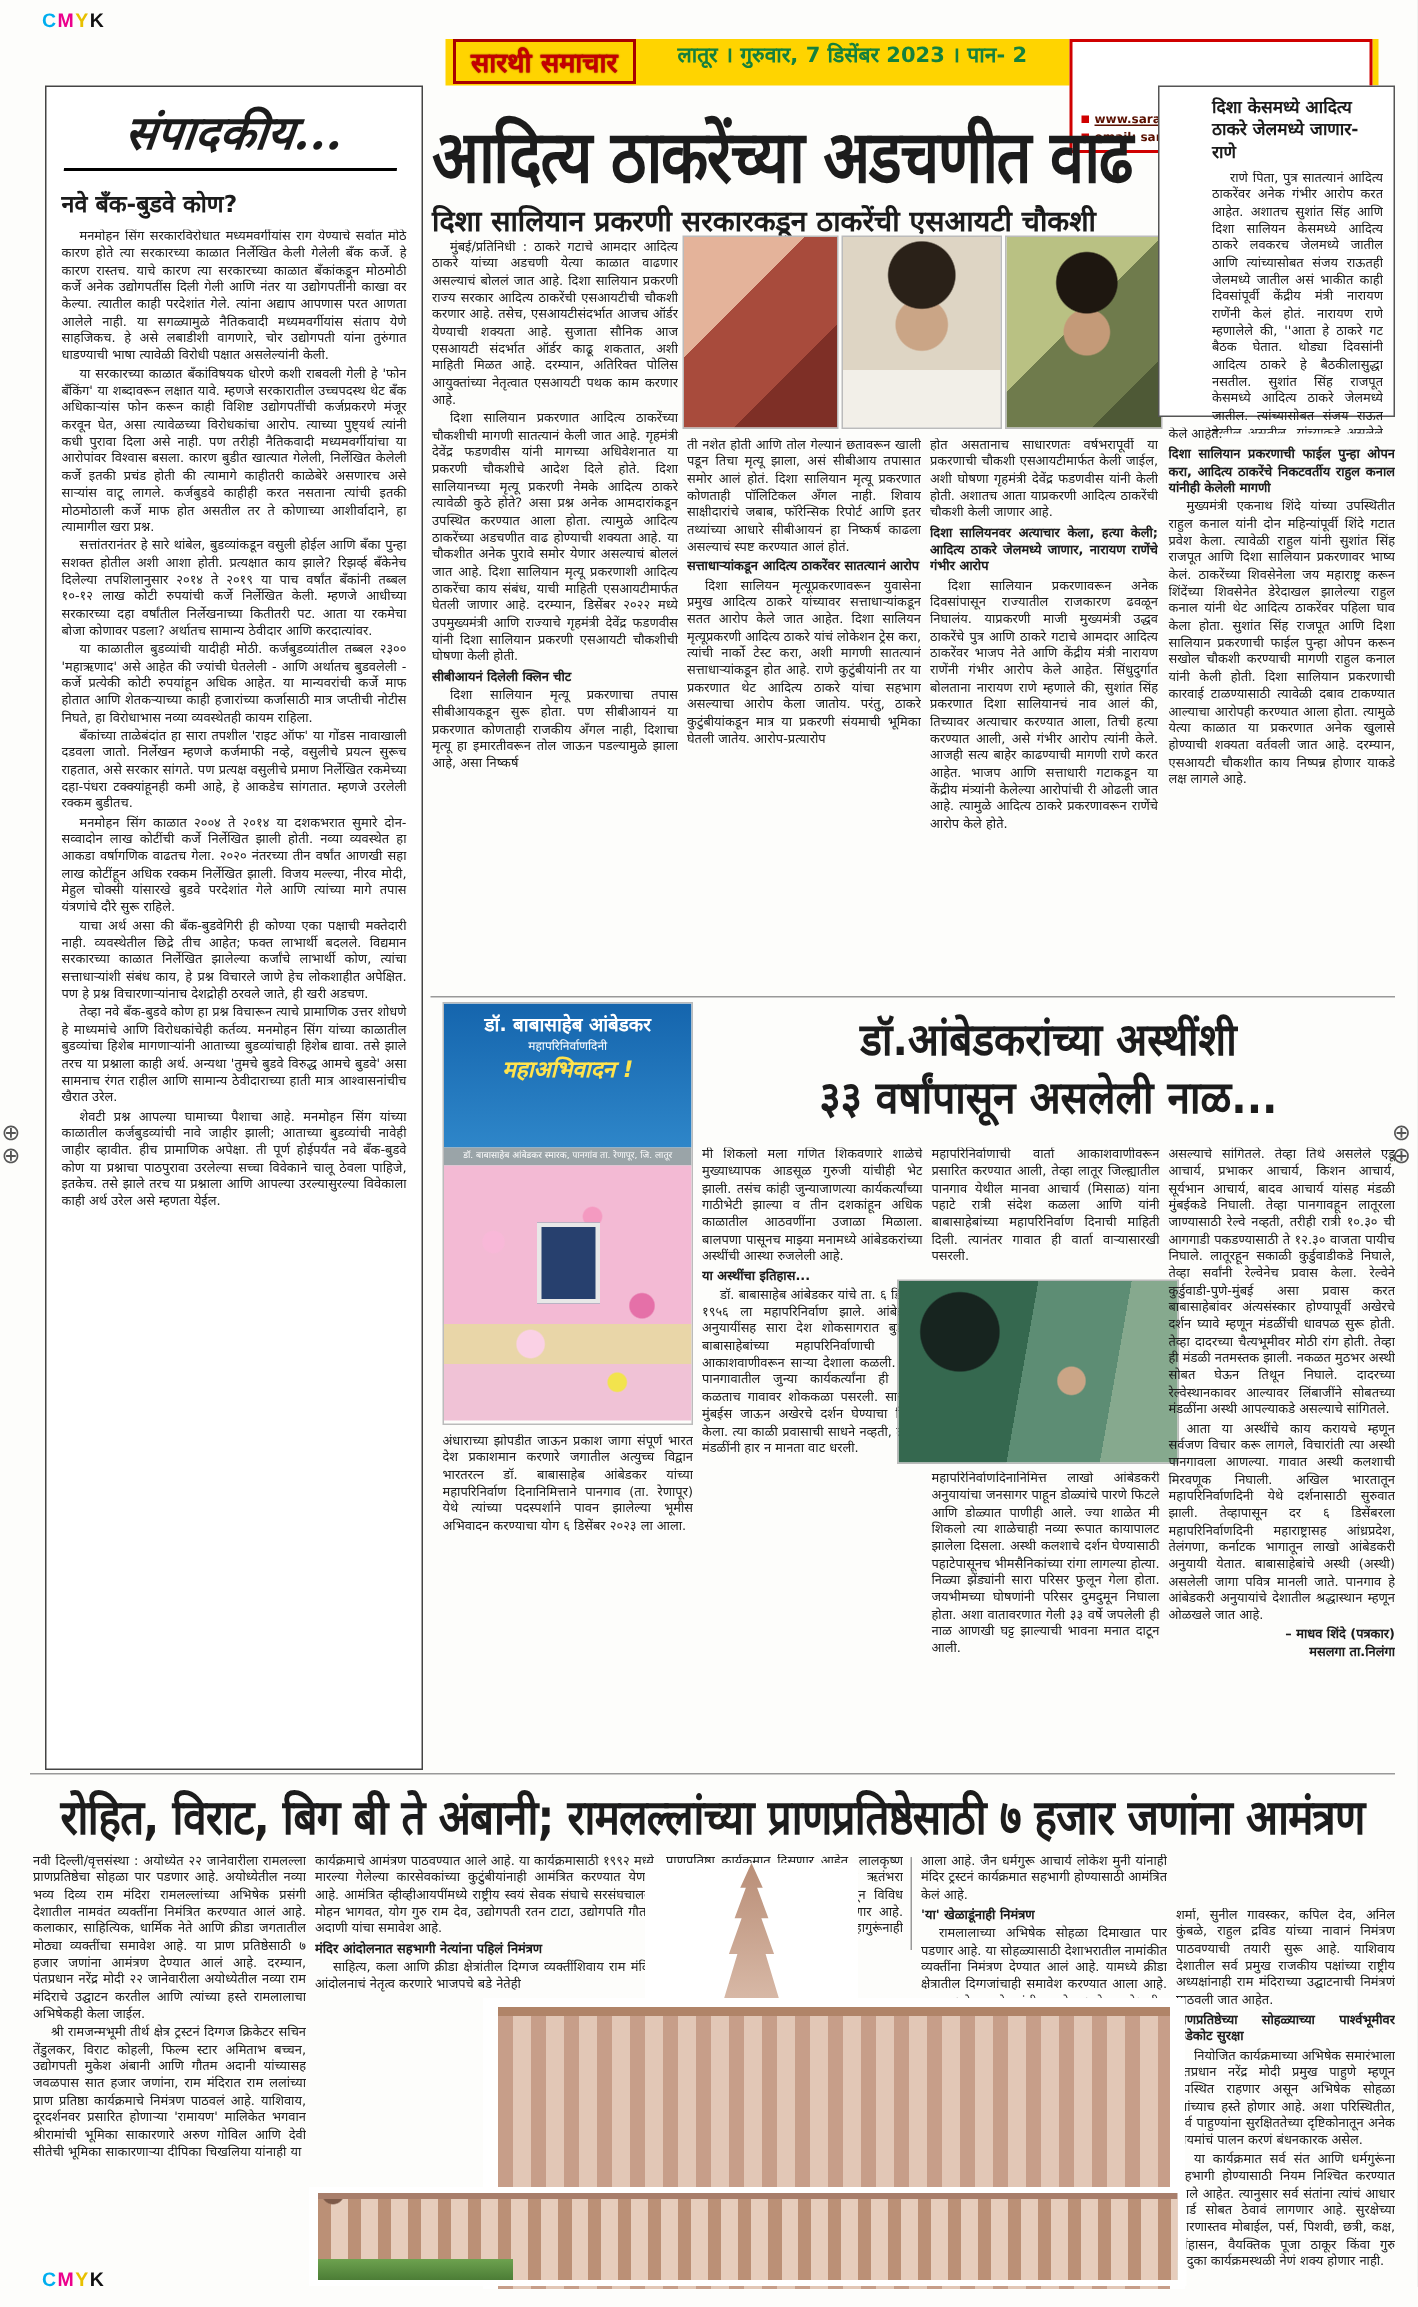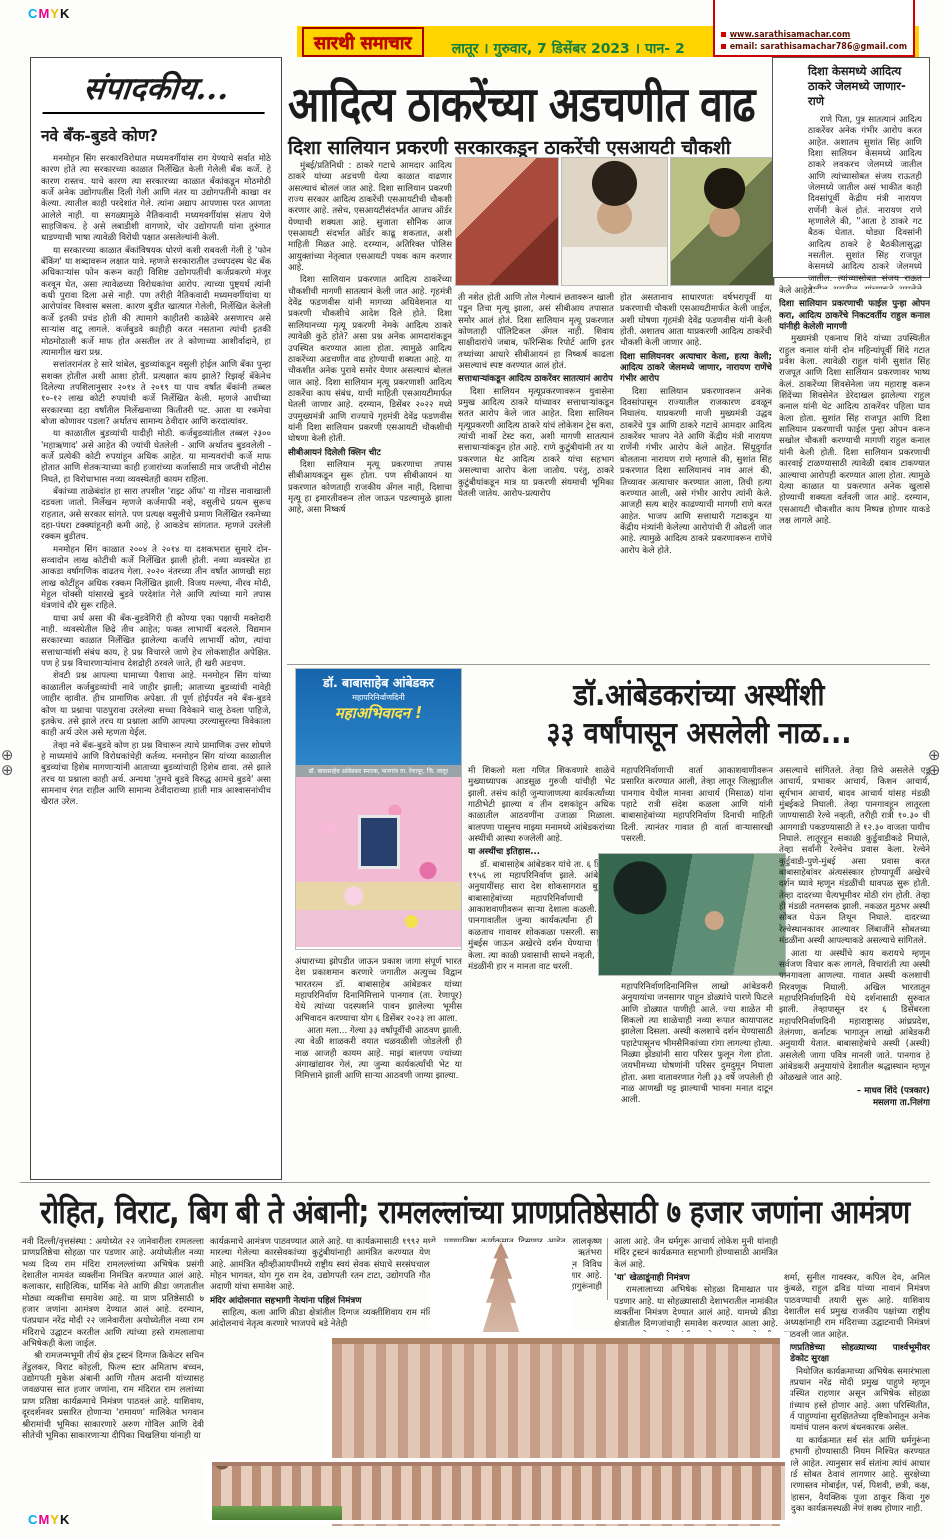--- a/index.html
+++ b/index.html
@@ -4,21 +4,21 @@
 <style>
   html,body{margin:0;padding:0;background:#e9e9e9;}
   #page{position:relative;width:945px;height:1538px;background:#fdfdfb;margin:0 auto;
         font-family:"DejaVu Sans",sans-serif;color:#1c1c1c;overflow:hidden;}
   .abs{position:absolute;}
   
   .cmyk{font:bold 13px "Liberation Sans",sans-serif;letter-spacing:1px;}
   .cmyk .c{color:#00aeef}.cmyk .m{color:#ec008c}.cmyk .y{color:#e8c000}.cmyk .k{color:#111}
   .regmark{color:#555;font-size:15px;line-height:1;}
   
-  .hdr-band{background:#ffd400;display:flex;align-items:flex-end;}
+  .hdr-band{background:#ffd400;display:flex;align-items:flex-start;}
   .masthead{border:2px solid #a80000;padding:1px 10px;margin-left:5px;
             font-weight:bold;font-size:18px;color:#c40000;text-shadow:0 0 1px #7a0000;}
   .hdr-date{flex:1;text-align:center;font-weight:bold;font-size:14px;color:#15803d;}
   .contact-box{background:#fff;border:2px solid #d00000;padding:2px 6px;margin-right:4px;
                font-size:8px;font-weight:bold;color:#5a1000;line-height:1.5;}
   .contact-box .row::before{content:"";display:inline-block;width:5px;height:5px;background:#d00000;margin-right:4px;}
   .contact-box .u{text-decoration:underline;margin-top:44px;}
   
   .edit-box{border:1.5px solid #444;background:#fff;padding:8px 10px;box-sizing:border-box;}
   .edit-title{font-family:"DejaVu Serif",serif;font-style:italic;font-weight:bold;font-size:31px;
@@ -107,22 +107,22 @@
     <div class="edit-title">संपादकीय...</div>
     <div class="edit-head">नवे बँक-बुडवे कोण?</div>
     <div class="bodytext" style="height:1010px;">
       <p>मनमोहन सिंग सरकारविरोधात मध्यमवर्गीयांस राग येण्याचे सर्वात मोठे कारण होते त्या सरकारच्या काळात निर्लेखित केली गेलेली बँक कर्जे. हे कारण रास्तच. याचे कारण त्या सरकारच्या काळात बँकांकडून मोठमोठी कर्जे अनेक उद्योगपतींस दिली गेली आणि नंतर या उद्योगपतींनी काखा वर केल्या. त्यातील काही परदेशांत गेले. त्यांना अद्याप आपणास परत आणता आलेले नाही. या सगळ्यामुळे नैतिकवादी मध्यमवर्गीयांस संताप येणे साहजिकच. हे असे लबाडीशी वागणारे, चोर उद्योगपती यांना तुरुंगात धाडण्याची भाषा त्यावेळी विरोधी पक्षात असलेल्यांनी केली.</p>
       <p>या सरकारच्या काळात बँकांविषयक धोरणे कशी राबवली गेली हे 'फोन बँकिंग' या शब्दावरून लक्षात यावे. म्हणजे सरकारातील उच्चपदस्थ थेट बँक अधिकाऱ्यांस फोन करून काही विशिष्ट उद्योगपतींची कर्जप्रकरणे मंजूर करवून घेत, असा त्यावेळच्या विरोधकांचा आरोप. त्याच्या पुष्ट्यर्थ त्यांनी कधी पुरावा दिला असे नाही. पण तरीही नैतिकवादी मध्यमवर्गीयांचा या आरोपांवर विश्वास बसला. कारण बुडीत खात्यात गेलेली, निर्लेखित केलेली कर्जे इतकी प्रचंड होती की त्यामागे काहीतरी काळेबेरे असणारच असे साऱ्यांस वाटू लागले. कर्जबुडवे काहीही करत नसताना त्यांची इतकी मोठमोठाली कर्जे माफ होत असतील तर ते कोणाच्या आशीर्वादाने, हा त्यामागील खरा प्रश्न.</p>
       <p>सत्तांतरानंतर हे सारे थांबेल, बुडव्यांकडून वसुली होईल आणि बँका पुन्हा सशक्त होतील अशी आशा होती. प्रत्यक्षात काय झाले? रिझर्व्ह बँकेनेच दिलेल्या तपशिलानुसार २०१४ ते २०१९ या पाच वर्षांत बँकांनी तब्बल १०-१२ लाख कोटी रुपयांची कर्जे निर्लेखित केली. म्हणजे आधीच्या सरकारच्या दहा वर्षांतील निर्लेखनाच्या कितीतरी पट. आता या रकमेचा बोजा कोणावर पडला? अर्थातच सामान्य ठेवीदार आणि करदात्यांवर.</p>
       <p>या काळातील बुडव्यांची यादीही मोठी. कर्जबुडव्यांतील तब्बल २३०० 'महाऋणाद' असे आहेत की ज्यांची घेतलेली - आणि अर्थातच बुडवलेली - कर्जे प्रत्येकी कोटी रुपयांहून अधिक आहेत. या मान्यवरांची कर्जे माफ होतात आणि शेतकऱ्याच्या काही हजारांच्या कर्जासाठी मात्र जप्तीची नोटीस निघते, हा विरोधाभास नव्या व्यवस्थेतही कायम राहिला.</p>
       <p>बँकांच्या ताळेबंदांत हा सारा तपशील 'राइट ऑफ' या गोंडस नावाखाली दडवला जातो. निर्लेखन म्हणजे कर्जमाफी नव्हे, वसुलीचे प्रयत्न सुरूच राहतात, असे सरकार सांगते. पण प्रत्यक्ष वसुलीचे प्रमाण निर्लेखित रकमेच्या दहा-पंधरा टक्क्यांहूनही कमी आहे, हे आकडेच सांगतात. म्हणजे उरलेली रक्कम बुडीतच.</p>
       <p>मनमोहन सिंग काळात २००४ ते २०१४ या दशकभरात सुमारे दोन-सव्वादोन लाख कोटींची कर्जे निर्लेखित झाली होती. नव्या व्यवस्थेत हा आकडा वर्षागणिक वाढतच गेला. २०२० नंतरच्या तीन वर्षांत आणखी सहा लाख कोटींहून अधिक रक्कम निर्लेखित झाली. विजय मल्ल्या, नीरव मोदी, मेहुल चोक्सी यांसारखे बुडवे परदेशांत गेले आणि त्यांच्या मागे तपास यंत्रणांचे दौरे सुरू राहिले.</p>
       <p>याचा अर्थ असा की बँक-बुडवेगिरी ही कोण्या एका पक्षाची मक्तेदारी नाही. व्यवस्थेतील छिद्रे तीच आहेत; फक्त लाभार्थी बदलले. विद्यमान सरकारच्या काळात निर्लेखित झालेल्या कर्जांचे लाभार्थी कोण, त्यांचा सत्ताधाऱ्यांशी संबंध काय, हे प्रश्न विचारले जाणे हेच लोकशाहीत अपेक्षित. पण हे प्रश्न विचारणाऱ्यांनाच देशद्रोही ठरवले जाते, ही खरी अडचण.</p>
+      <p>तेव्हा नवे बँक-बुडवे कोण हा प्रश्न विचारून त्याचे प्रामाणिक उत्तर शोधणे हे माध्यमांचे आणि विरोधकांचेही कर्तव्य. मनमोहन सिंग यांच्या काळातील बुडव्यांचा हिशेब मागणाऱ्यांनी आताच्या बुडव्यांचाही हिशेब द्यावा. तसे झाले तरच या प्रश्नाला काही अर्थ. अन्यथा 'तुमचे बुडवे विरुद्ध आमचे बुडवे' असा सामनाच रंगत राहील आणि सामान्य ठेवीदाराच्या हाती मात्र आश्वासनांचीच खैरात उरेल.</p>
       <p>शेवटी प्रश्न आपल्या घामाच्या पैशाचा आहे. मनमोहन सिंग यांच्या काळातील कर्जबुडव्यांची नावे जाहीर झाली; आताच्या बुडव्यांची नावेही जाहीर व्हावीत. हीच प्रामाणिक अपेक्षा. ती पूर्ण होईपर्यंत नवे बँक-बुडवे कोण या प्रश्नाचा पाठपुरावा उरलेल्या सच्चा विवेकाने चालू ठेवला पाहिजे, इतकेच. तसे झाले तरच या प्रश्नाला आणि आपल्या उरल्यासुरल्या विवेकाला काही अर्थ उरेल असे म्हणता येईल.</p>
-      <p>तेव्हा नवे बँक-बुडवे कोण हा प्रश्न विचारून त्याचे प्रामाणिक उत्तर शोधणे हे माध्यमांचे आणि विरोधकांचेही कर्तव्य. मनमोहन सिंग यांच्या काळातील बुडव्यांचा हिशेब मागणाऱ्यांनी आताच्या बुडव्यांचाही हिशेब द्यावा. तसे झाले तरच या प्रश्नाला काही अर्थ. अन्यथा 'तुमचे बुडवे विरुद्ध आमचे बुडवे' असा सामनाच रंगत राहील आणि सामान्य ठेवीदाराच्या हाती मात्र आश्वासनांचीच खैरात उरेल.</p>
     </div>
   </div>
 
   <div class="abs main-headline" style="left:288px;top:80px;width:480px;">आदित्य ठाकरेंच्या अडचणीत वाढ</div>
   <div class="abs main-subhead" style="left:288px;top:134px;width:480px;">दिशा सालियान प्रकरणी सरकारकडून ठाकरेंची एसआयटी चौकशी</div>
 
   <div class="abs photo" style="left:455px;top:157px;width:104px;height:129px;background:linear-gradient(135deg,#e4b39a 0 35%,#a84b3c 35% 70%,#7e2f26 70%),radial-gradient(circle at 45% 38%,#d9a284 0 16px,transparent 17px);"></div>
   <div class="abs photo" style="left:561px;top:157px;width:107px;height:129px;background:radial-gradient(circle at 50% 20%,#2a2118 0 22px,transparent 23px),radial-gradient(circle at 50% 46%,#caa586 0 17px,transparent 18px),linear-gradient(180deg,#ded5c4 0 70%,#f2efe8 70%);"></div>
   <div class="abs photo" style="left:670px;top:157px;width:105px;height:129px;background:radial-gradient(circle at 52% 24%,#1e1710 0 20px,transparent 21px),radial-gradient(circle at 52% 50%,#c49a78 0 15px,transparent 16px),linear-gradient(135deg,#b9c183 0 45%,#6f7b4c 45% 80%,#4e5936 80%);"></div>
 
@@ -187,21 +187,20 @@
     <p class="nohang">महापरिनिर्वाणदिनानिमित्त लाखो आंबेडकरी अनुयायांचा जनसागर पाहून डोळ्यांचे पारणे फिटले आणि डोळ्यात पाणीही आले. ज्या शाळेत मी शिकलो त्या शाळेचाही नव्या रूपात कायापालट झालेला दिसला. अस्थी कलशाचे दर्शन घेण्यासाठी पहाटेपासूनच भीमसैनिकांच्या रांगा लागल्या होत्या. निळ्या झेंड्यांनी सारा परिसर फुलून गेला होता. जयभीमच्या घोषणांनी परिसर दुमदुमून निघाला होता. अशा वातावरणात गेली ३३ वर्षे जपलेली ही नाळ आणखी घट्ट झाल्याची भावना मनात दाटून आली.</p>
   </div>
   <div class="abs bodytext" style="left:779px;top:765px;width:151px;height:413px;">
     <p class="nohang">असल्याचे सांगितले. तेव्हा तिथे असलेले एडू आचार्य, प्रभाकर आचार्य, किशन आचार्य, सूर्यभान आचार्य, बादव आचार्य यांसह मंडळी मुंबईकडे निघाली. तेव्हा पानगावहून लातूरला जाण्यासाठी रेल्वे नव्हती, तरीही रात्री १०.३० ची आगगाडी पकडण्यासाठी ते १२.३० वाजता पायीच निघाले. लातूरहून सकाळी कुर्डुवाडीकडे निघाले, तेव्हा सर्वांनी रेल्वेनेच प्रवास केला. रेल्वेने कुर्डुवाडी-पुणे-मुंबई असा प्रवास करत बाबासाहेबांवर अंत्यसंस्कार होण्यापूर्वी अखेरचे दर्शन घ्यावे म्हणून मंडळींची धावपळ सुरू होती. तेव्हा दादरच्या चैत्यभूमीवर मोठी रांग होती. तेव्हा ही मंडळी नतमस्तक झाली. नकळत मुठभर अस्थी सोबत घेऊन तिथून निघाले. दादरच्या रेल्वेस्थानकावर आल्यावर लिंबाजींने सोबतच्या मंडळींना अस्थी आपल्याकडे असल्याचे सांगितले.</p>
     <p>आता या अस्थींचे काय करायचे म्हणून सर्वजण विचार करू लागले, विचारांती त्या अस्थी पानगावला आणल्या. गावात अस्थी कलशाची मिरवणूक निघाली. अखिल भारतातून महापरिनिर्वाणदिनी येथे दर्शनासाठी सुरुवात झाली. तेव्हापासून दर ६ डिसेंबरला महापरिनिर्वाणदिनी महाराष्ट्रासह आंध्रप्रदेश, तेलंगणा, कर्नाटक भागातून लाखो आंबेडकरी अनुयायी येतात. बाबासाहेबांचे अस्थी (अस्थी) असलेली जागा पवित्र मानली जाते. पानगाव हे आंबेडकरी अनुयायांचे देशातील श्रद्धास्थान म्हणून ओळखले जात आहे.</p>
     <p class="byline">– माधव शिंदे (पत्रकार)</p>
     <p class="byline">मसलगा ता.निलंगा</p>
   </div>
   <div class="abs bodytext" style="left:295px;top:956px;width:167px;height:222px;">
     <p class="nohang">अंधाराच्या झोपडीत जाऊन प्रकाश जागा संपूर्ण भारत देश प्रकाशमान करणारे जगातील अत्युच्च विद्वान भारतरत्न डॉ. बाबासाहेब आंबेडकर यांच्या महापरिनिर्वाण दिनानिमित्ताने पानगाव (ता. रेणापूर) येथे त्यांच्या पदस्पर्शाने पावन झालेल्या भूमीस अभिवादन करण्याचा योग ६ डिसेंबर २०२३ ला आला.</p>
-    <p>आता मला... गेल्या ३३ वर्षांपूर्वीची आठवण झाली. त्या वेळी शाळकरी वयात चळवळीशी जोडलेली ही नाळ आजही कायम आहे. माझं बालपण ज्यांच्या अंगाखांद्यावर गेलं, त्या जुन्या कार्यकर्त्यांची भेट या निमित्ताने झाली आणि साऱ्या आठवणी जाग्या झाल्या.</p>
   </div>
 
   <div class="abs hrule" style="left:20px;top:1182px;width:910px;"></div>
 
   <div class="abs bot-headline" style="left:20px;top:1188px;width:910px;">रोहित, विराट, बिग बी ते अंबानी; रामलल्लांच्या प्राणप्रतिष्ठेसाठी ७ हजार जणांना आमंत्रण</div>
 
   <div class="abs bodytext" style="left:22px;top:1236px;width:182px;height:292px;">
     <p class="nohang">नवी दिल्ली/वृत्तसंस्था : अयोध्येत २२ जानेवारीला रामलल्ला प्राणप्रतिष्ठेचा सोहळा पार पडणार आहे. अयोध्येतील नव्या भव्य दिव्य राम मंदिरा रामलल्लांच्या अभिषेक प्रसंगी देशातील नामवंत व्यक्तींना निमंत्रित करण्यात आलं आहे. कलाकार, साहित्यिक, धार्मिक नेते आणि क्रीडा जगतातील मोठ्या व्यक्तींचा समावेश आहे. या प्राण प्रतिष्ठेसाठी ७ हजार जणांना आमंत्रण देण्यात आलं आहे. दरम्यान, पंतप्रधान नरेंद्र मोदी २२ जानेवारीला अयोध्येतील नव्या राम मंदिराचे उद्घाटन करतील आणि त्यांच्या हस्ते रामलालाचा अभिषेकही केला जाईल.</p>
     <p>श्री रामजन्मभूमी तीर्थ क्षेत्र ट्रस्टनं दिग्गज क्रिकेटर सचिन तेंडुलकर, विराट कोहली, फिल्म स्टार अमिताभ बच्चन, उद्योगपती मुकेश अंबानी आणि गौतम अदानी यांच्यासह जवळपास सात हजार जणांना, राम मंदिरात राम ललांच्या प्राण प्रतिष्ठा कार्यक्रमाचे निमंत्रण पाठवलं आहे. याशिवाय, दूरदर्शनवर प्रसारित होणाऱ्या 'रामायण' मालिकेत भगवान श्रीरामांची भूमिका साकारणारे अरुण गोविल आणि देवी सीतेची भूमिका साकारणाऱ्या दीपिका चिखलिया यांनाही या</p>
   </div>

